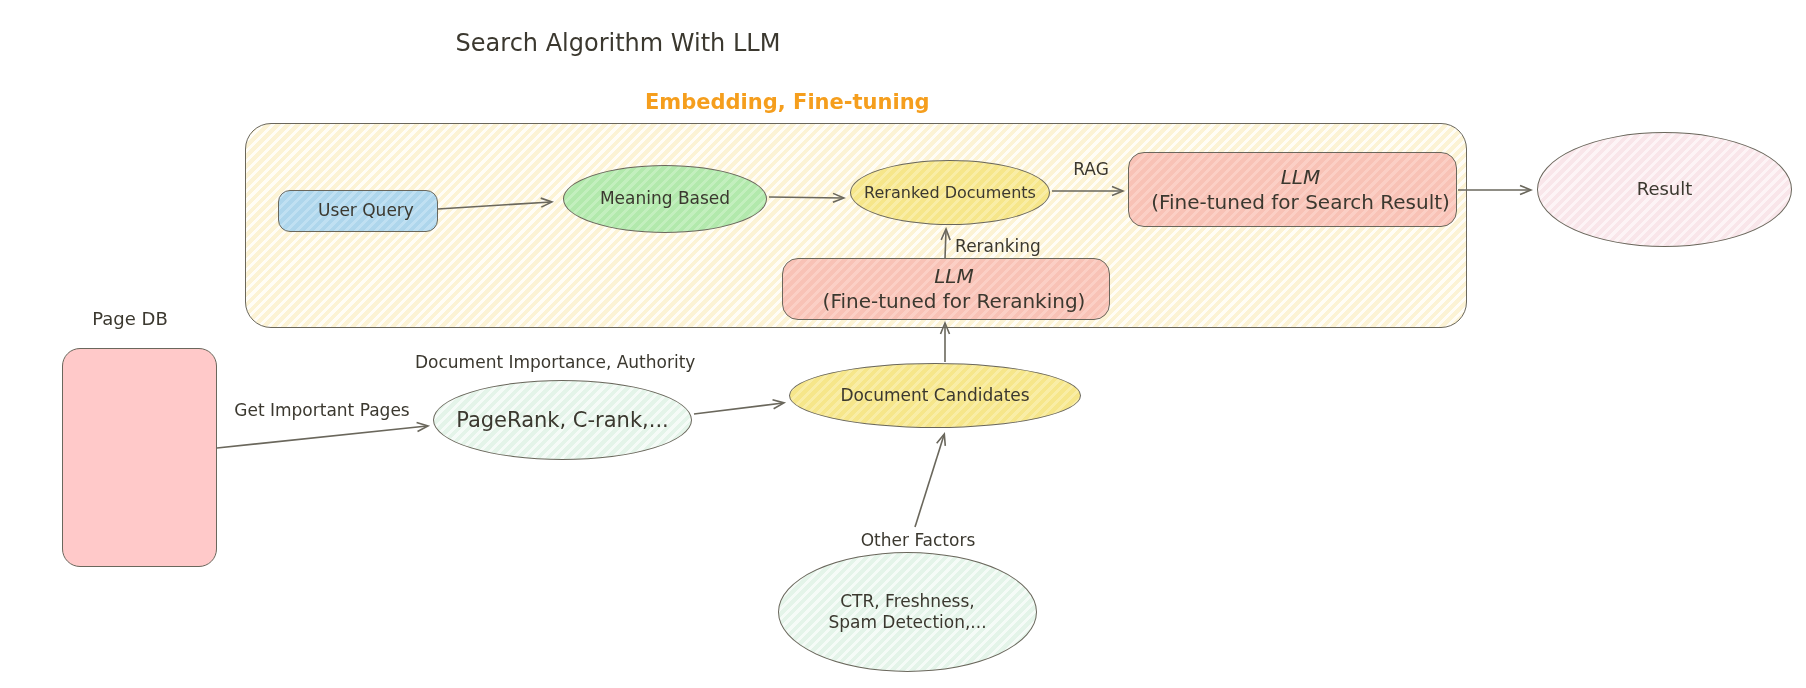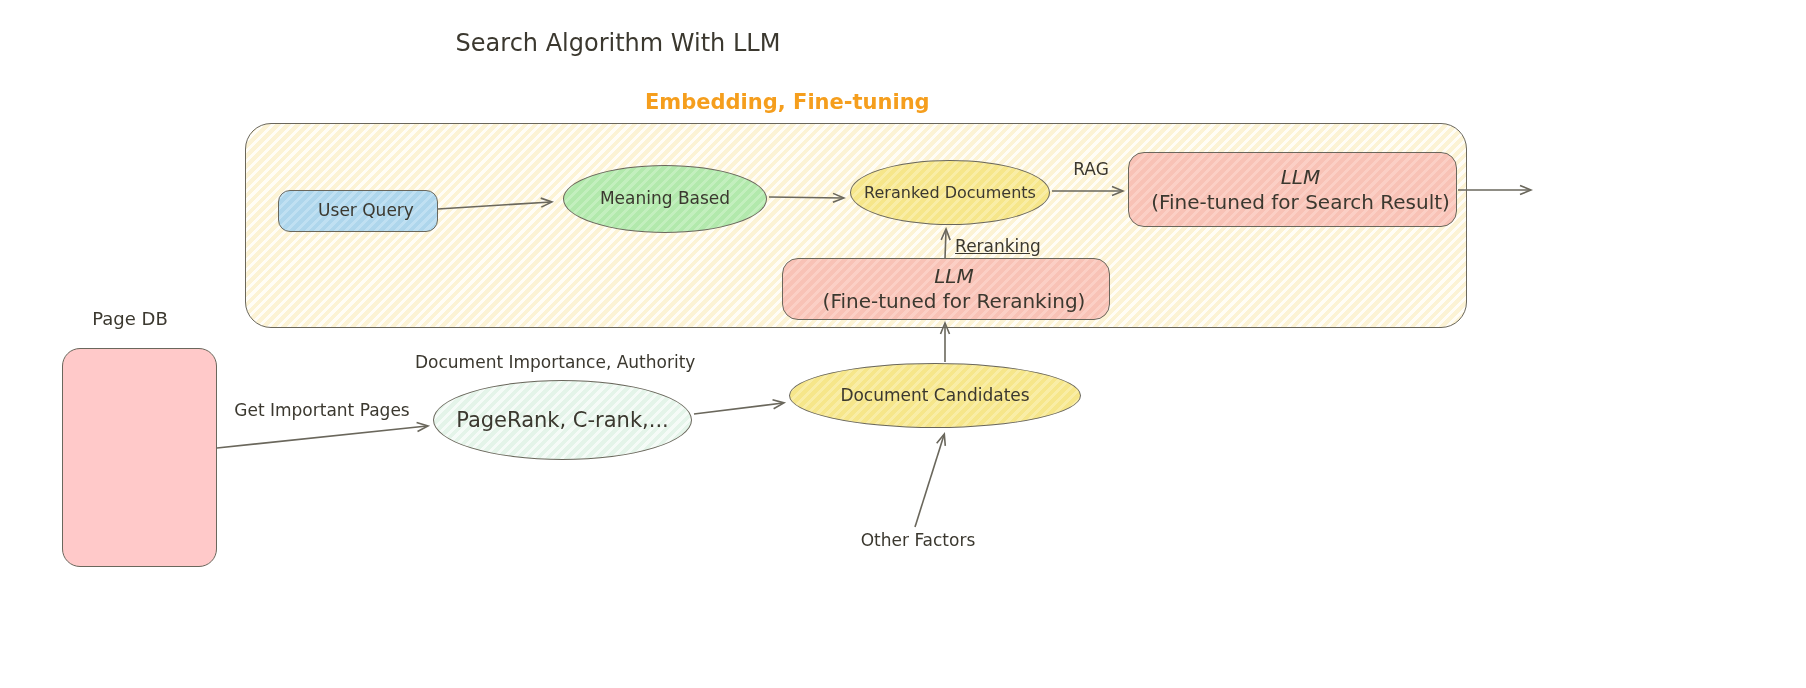--- a/index.html
+++ b/index.html
@@ -70,22 +70,25 @@
     <span>Meaning Based</span>
   </div>
 
   <div class="lbl" style="left:1060px;top:159px;width:62px;font-size:17px;">RAG</div>
 
   <div class="node rrect fill-salmon" style="left:1128px;top:152px;width:329px;height:75px;font-size:20px;border-radius:16px;">
     <div style="font-style:italic;">LLM</div>
     <div>(Fine-tuned for Search Result)</div>
   </div>
 
+  <div class="node ellipse fill-rose" style="left:1537px;top:132px;width:255px;height:115px;font-size:18px;">
+    <span>Result</span>
+  </div>
 
-  <div class="lbl" style="left:940px;top:236px;width:116px;font-size:17px;text-decoration:underline;">Reranking</div>
+  <div class="lbl" style="left:940px;top:236px;width:116px;font-size:17px;">Reranking</div>
 
   <div class="node rrect fill-salmon" style="left:782px;top:258px;width:328px;height:62px;font-size:20px;border-radius:16px;">
     <div style="font-style:italic;">LLM</div>
     <div>(Fine-tuned for Reranking)</div>
   </div>
 
   <div class="lbl" style="left:60px;top:308px;width:140px;font-size:18px;">Page DB</div>
 
   <div class="node bigrect fill-pink" style="left:62px;top:348px;width:155px;height:219px;"></div>
 
@@ -96,14 +99,18 @@
   <div class="node ellipse fill-mint" style="left:433px;top:380px;width:259px;height:80px;font-size:21px;">
     <span>PageRank, C-rank,...</span>
   </div>
 
   <div class="node ellipse fill-yellow" style="left:789px;top:363px;width:292px;height:65px;font-size:17px;">
     <span>Document Candidates</span>
   </div>
 
   <div class="lbl" style="left:843px;top:530px;width:150px;font-size:17px;">Other Factors</div>
 
+  <div class="node ellipse fill-mint" style="left:778px;top:552px;width:259px;height:120px;font-size:17px;">
+    <div>CTR, Freshness,</div>
+    <div>Spam Detection,...</div>
+  </div>
 
 </div>
 
 </body></html>

